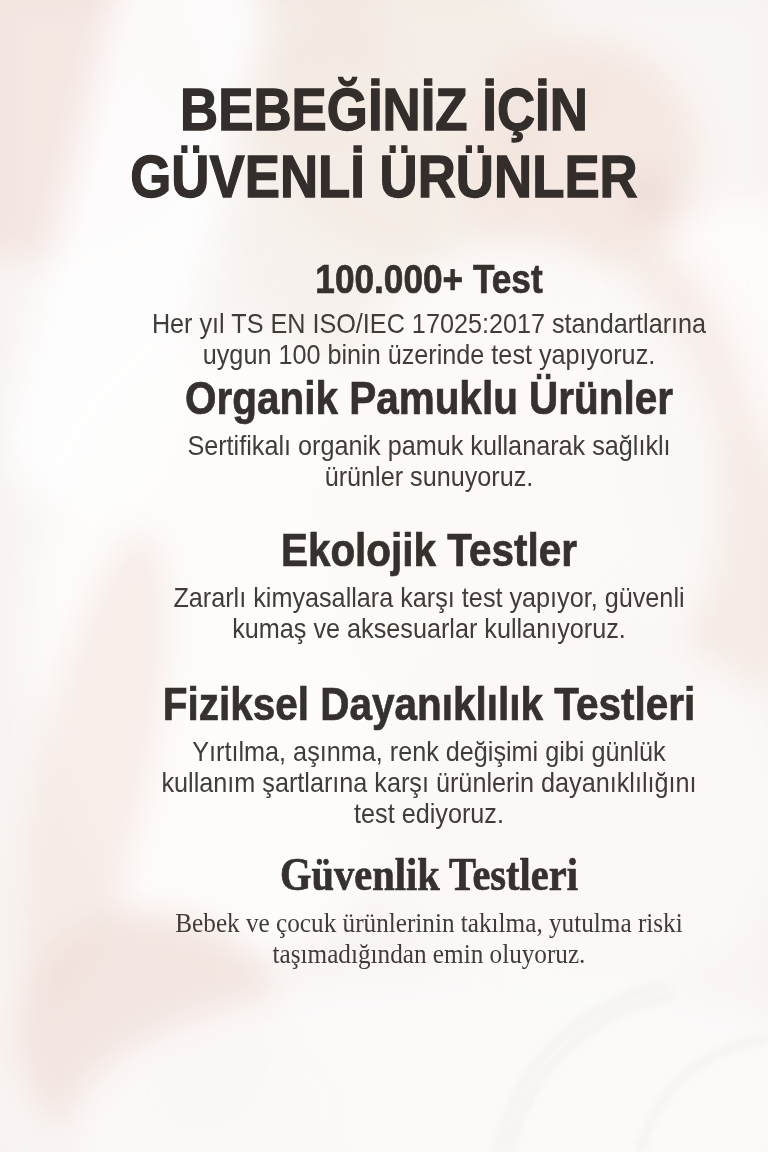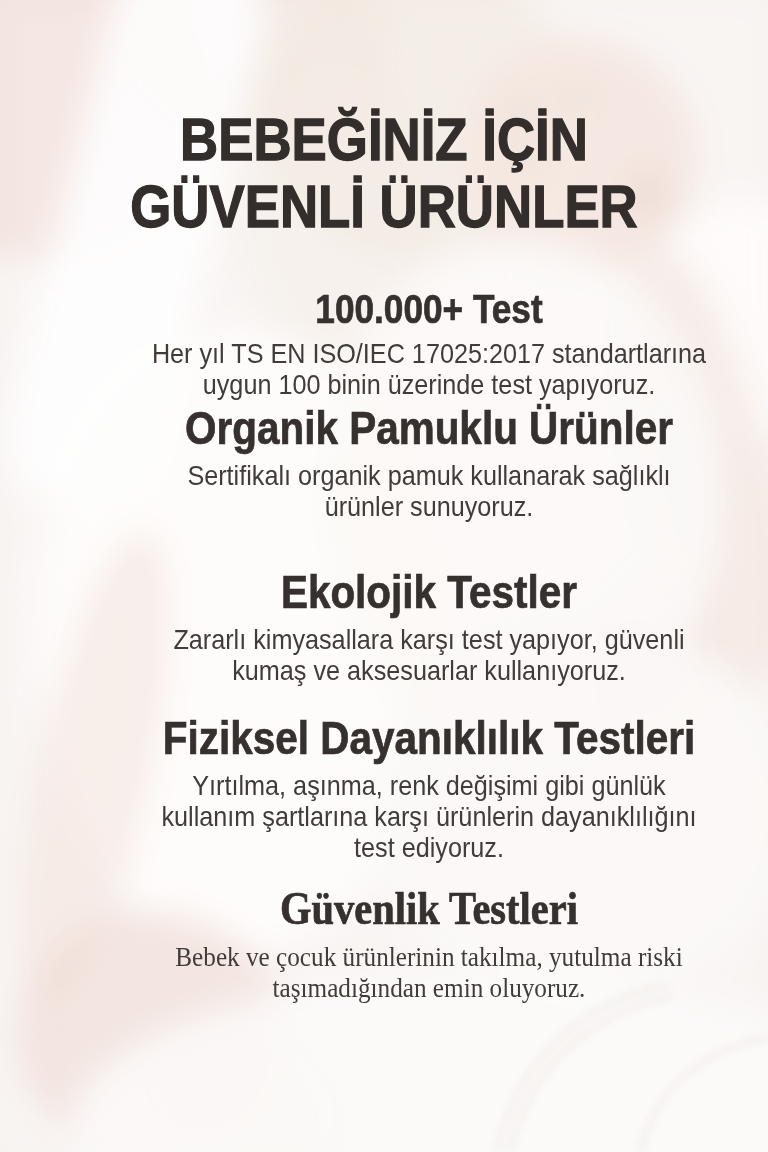--- a/index.html
+++ b/index.html
@@ -21,38 +21,38 @@
   }
   .content {
     position: relative;
     z-index: 1;
     width: 768px;
     height: 100%;
     display: flex;
     flex-direction: column;
     align-items: center;
     text-align: center;
-    padding-top: 106px;
+    padding-top: 76px;
   }
   .title {
     width: 768px;
     font-size: 60px;
     line-height: 67px;
     font-weight: 700;
     color: #332e2b;
     -webkit-text-stroke: 1.3px #332e2b;
     transform: scaleX(0.88);
     white-space: nowrap;
   }
   .title .t-line { display: block; }
   .section { width: 678px; text-align: center; }
   .sec-1 { margin-top: 44px; }
   .sec-2 { }
-  .sec-3 { margin-top: 42px; }
-  .sec-4 { margin-top: 24px; }
+  .sec-3 { margin-top: 30px; }
+  .sec-4 { margin-top: 32px; }
   .sec-5 { margin-top: 18px; font-family: Liberation Serif, serif; }
   .heading {
     width: 768px;
     font-size: 46px;
     line-height: 56px;
     font-weight: 700;
     color: #36312e;
     -webkit-text-stroke: 0.7px #36312e;
     transform: scaleX(0.88);
     white-space: nowrap;

